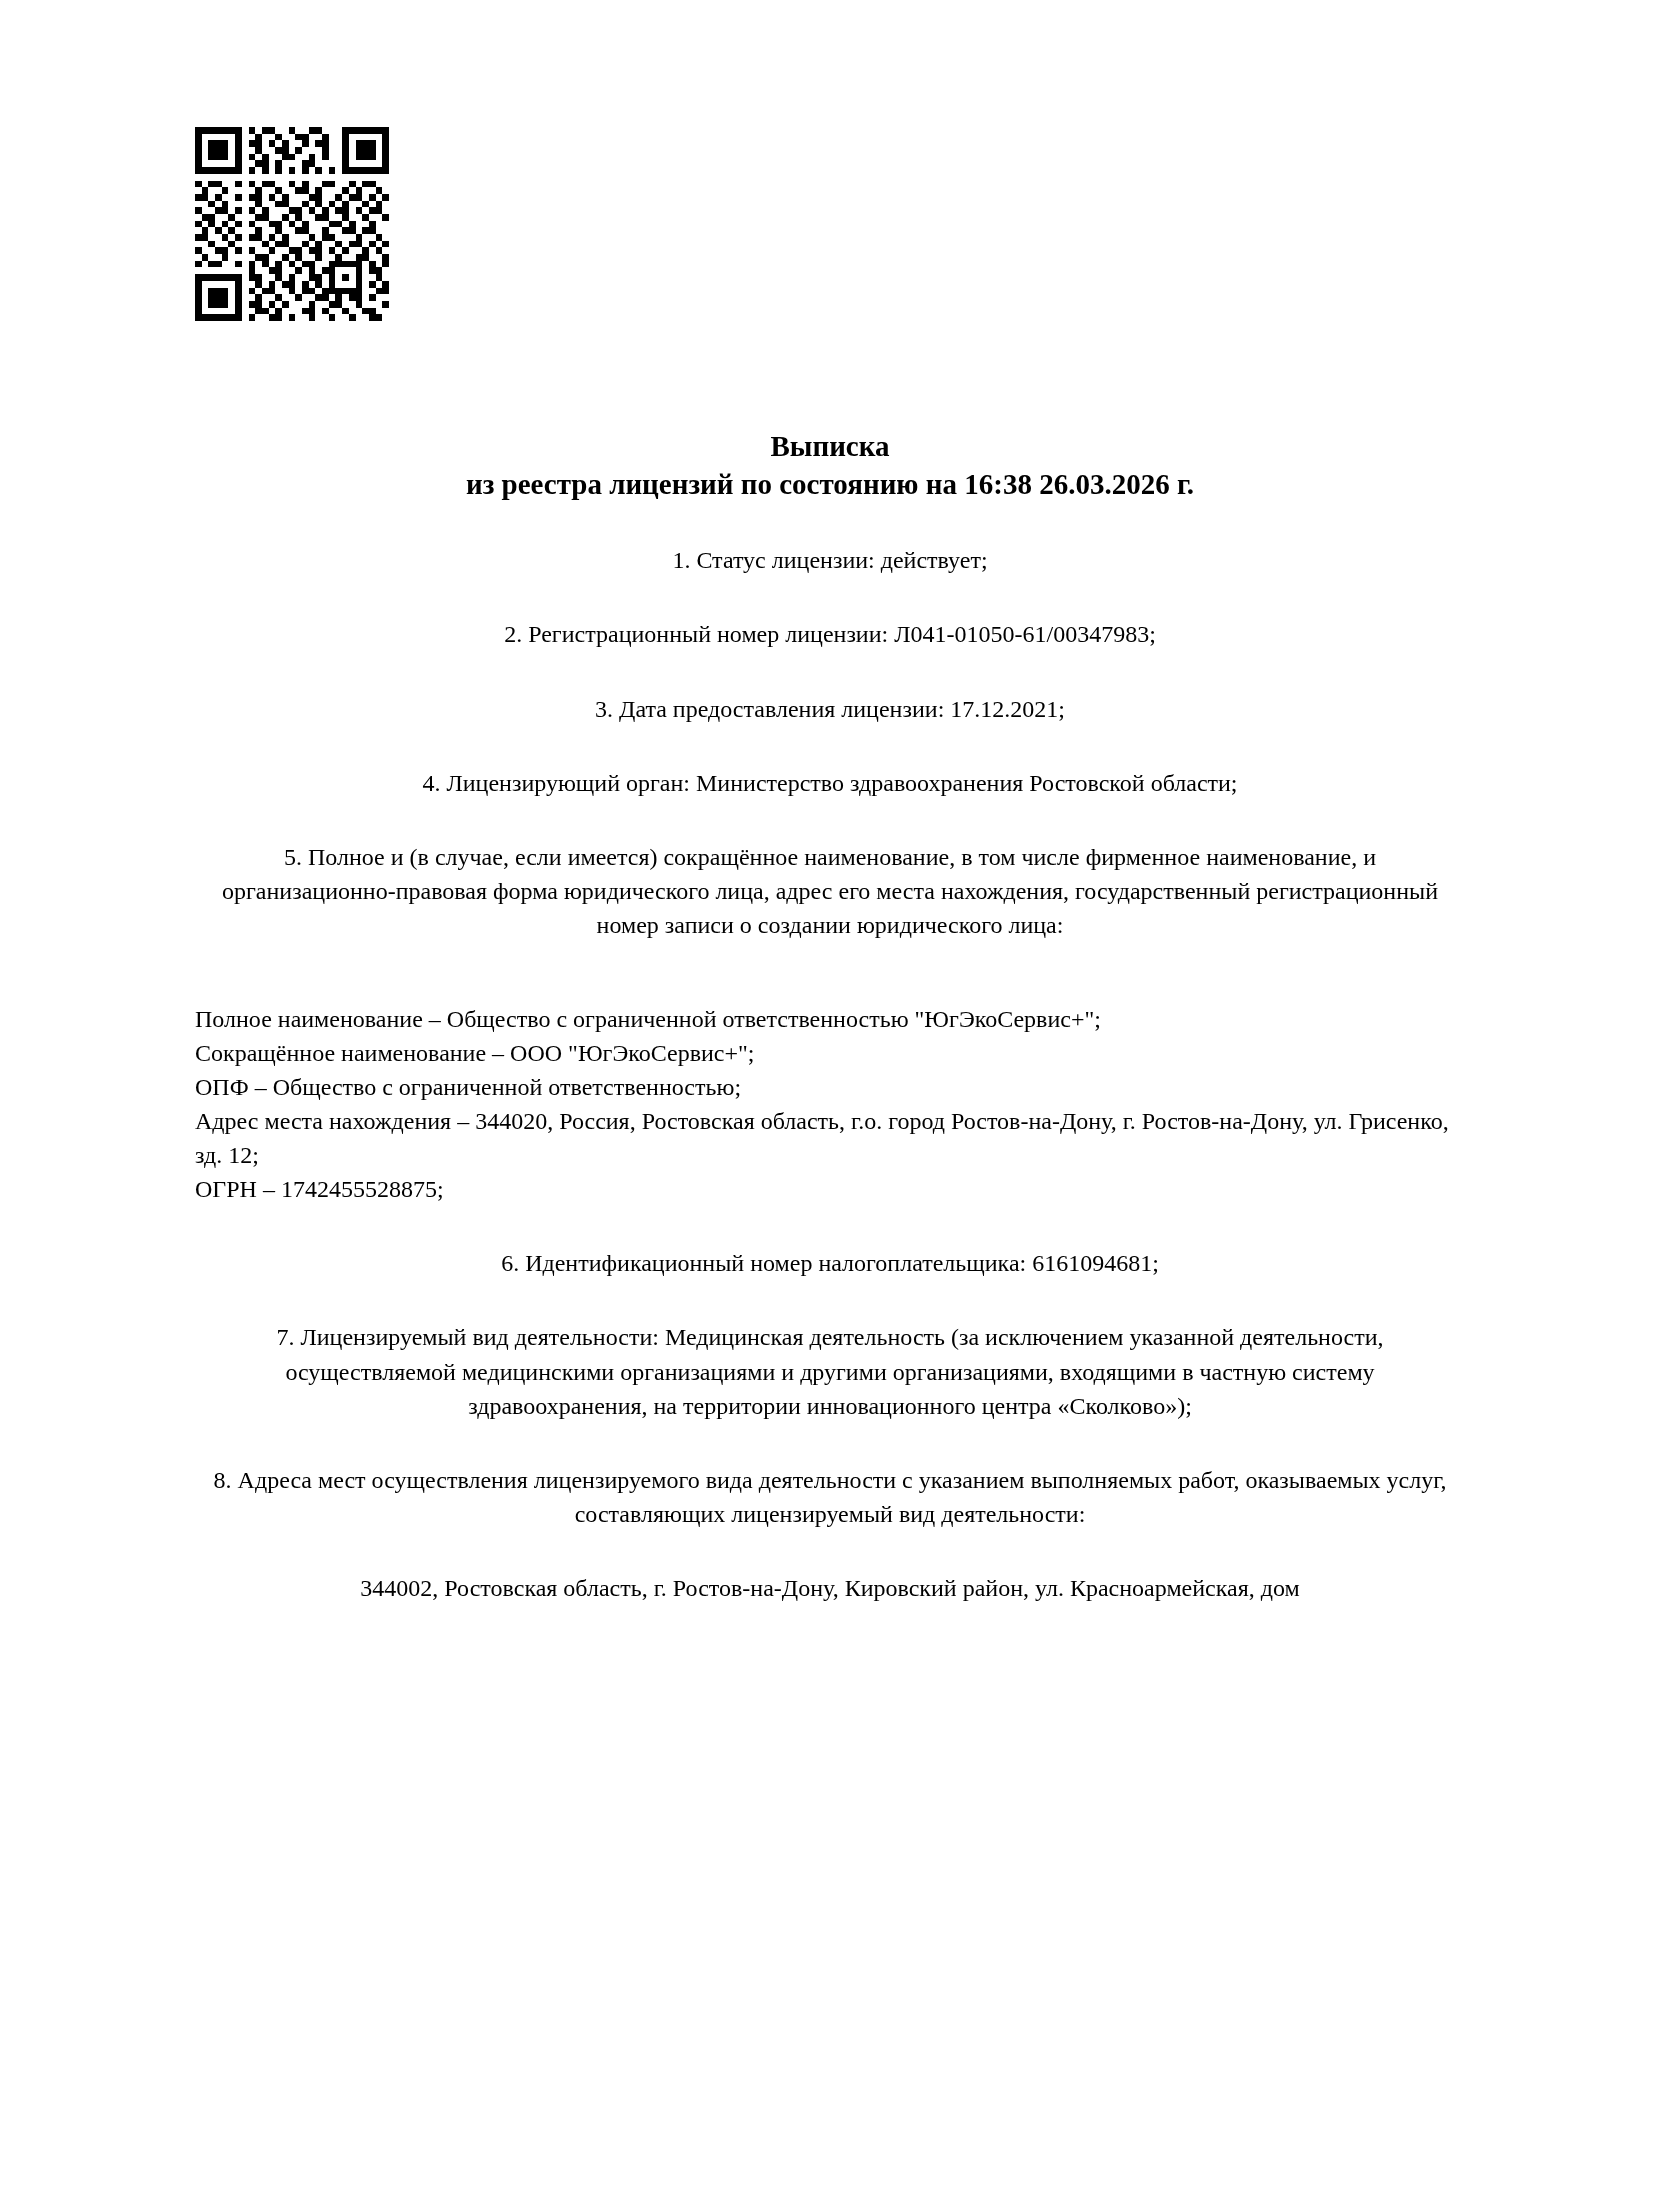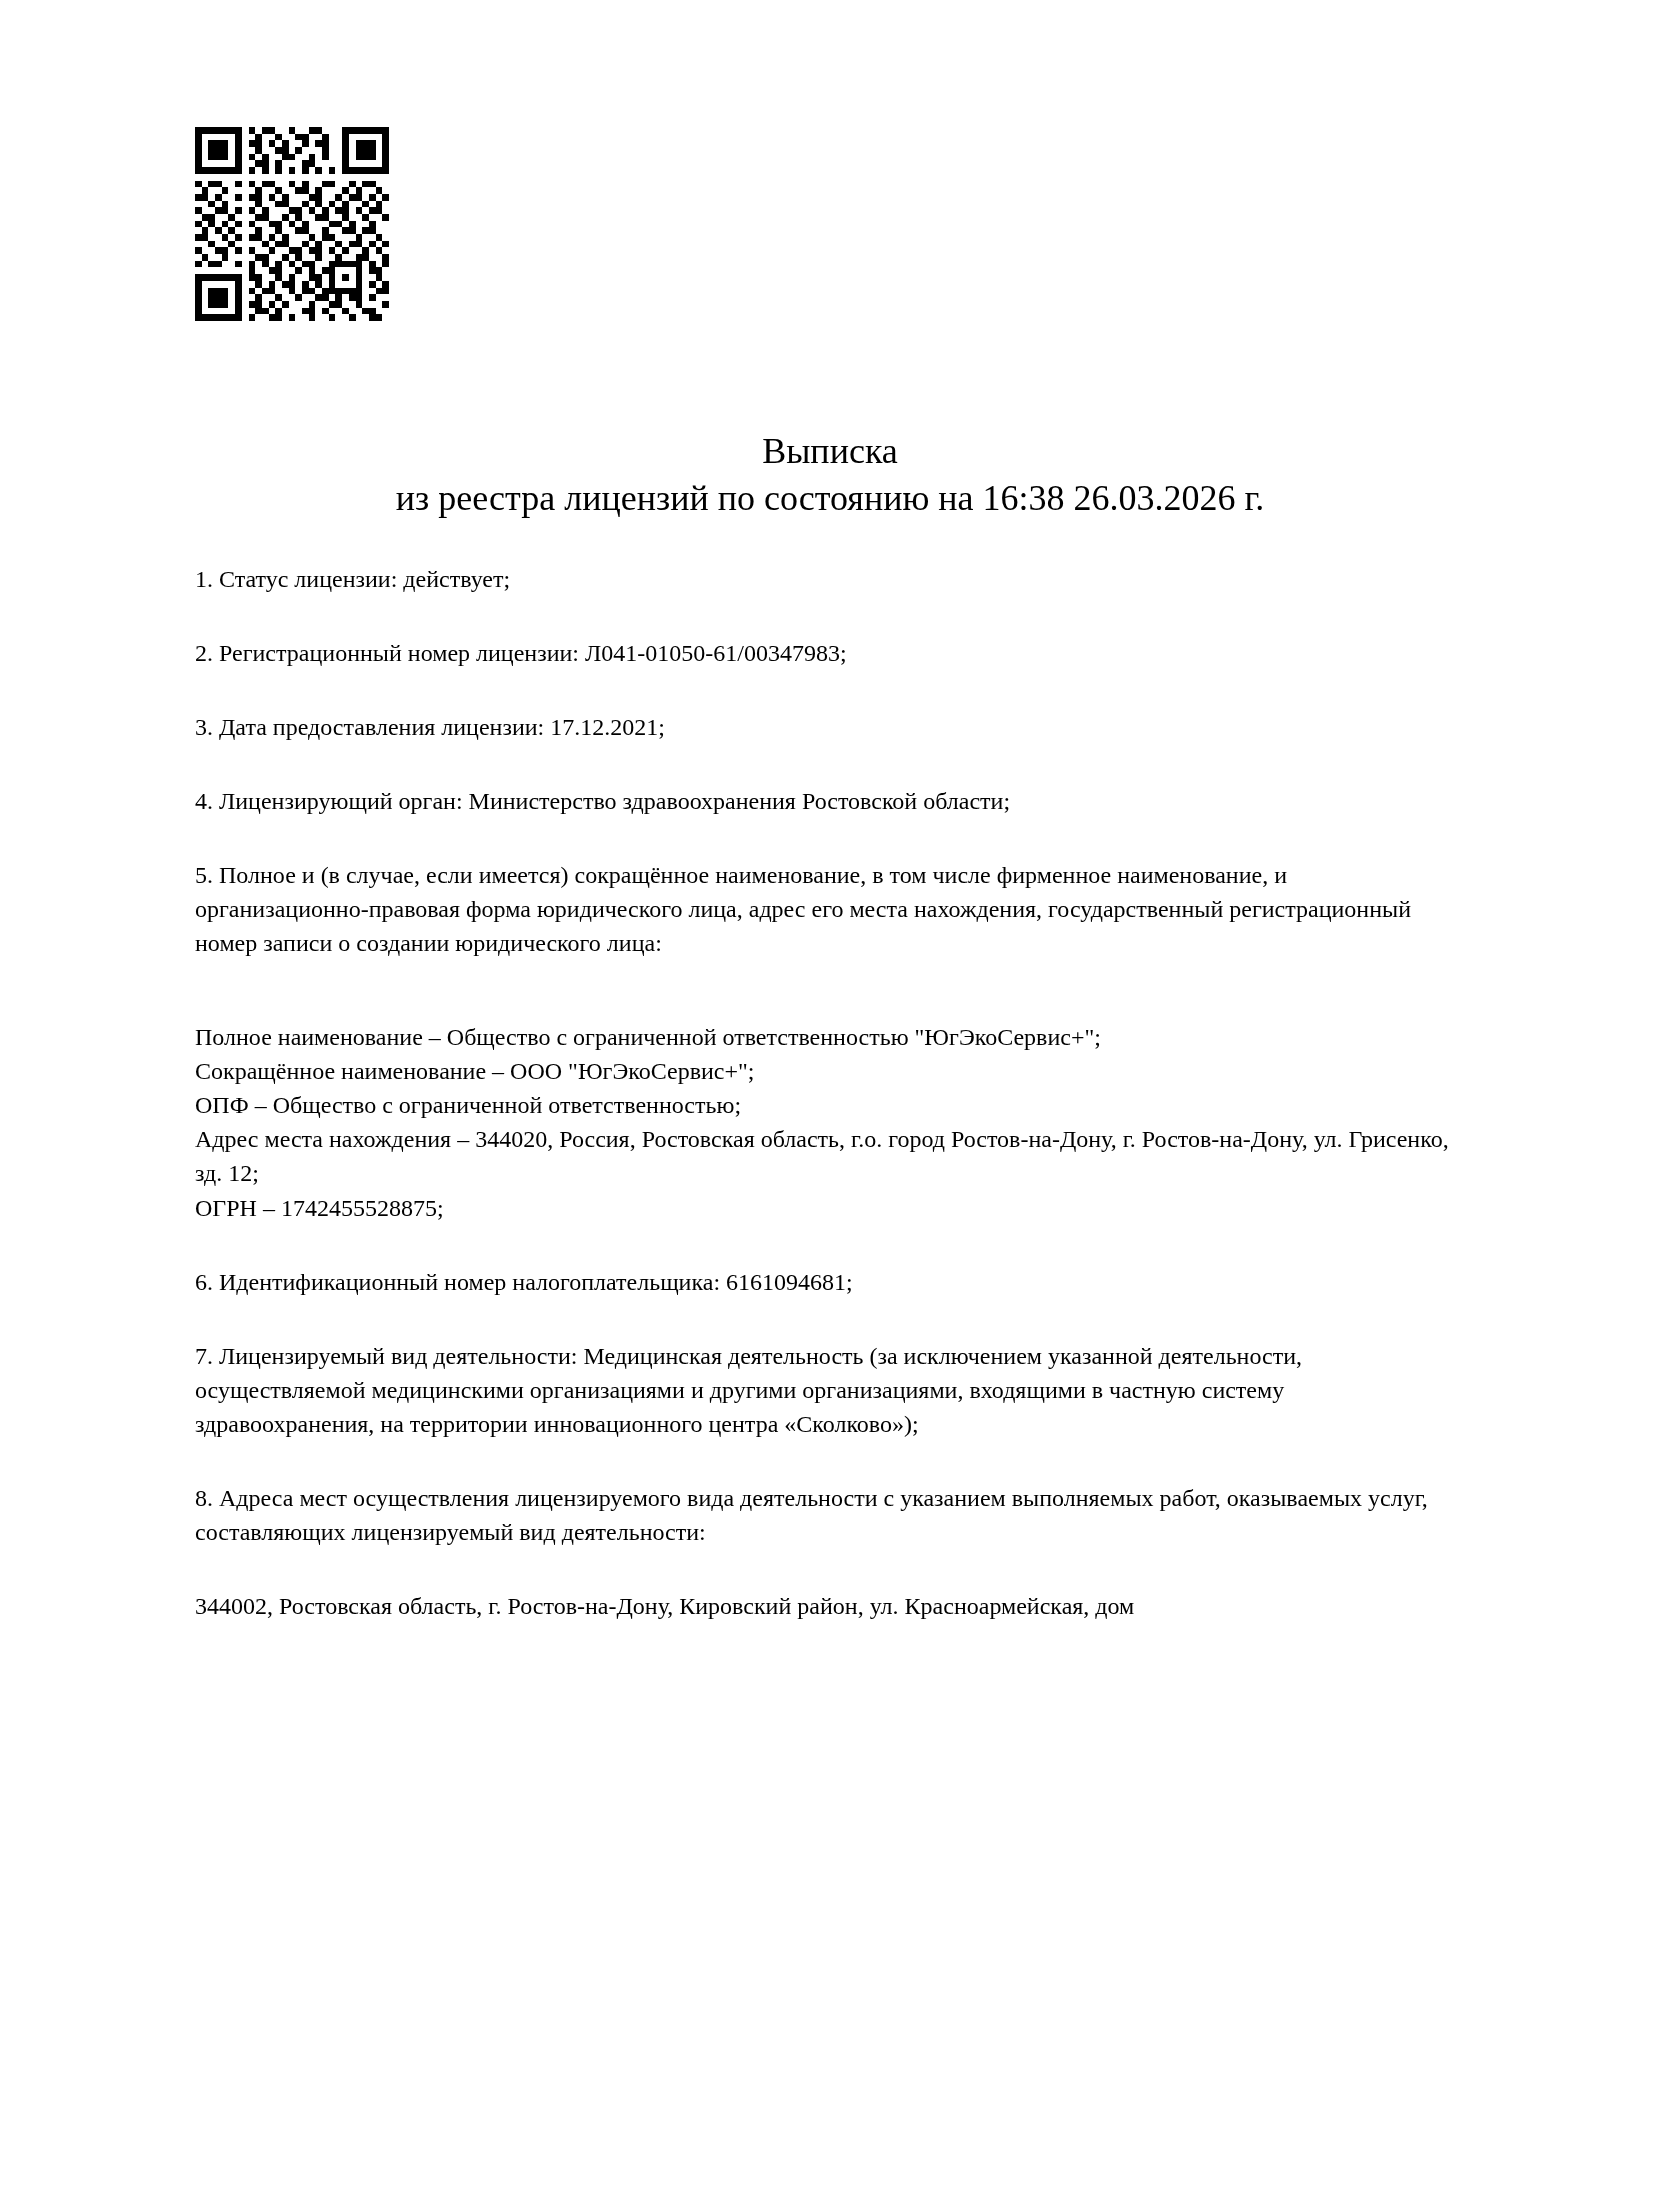--- a/index.html
+++ b/index.html
@@ -38,40 +38,40 @@
   }
   
   .content {
     position: absolute;
     left: 195px;
     top: 428px;
     width: 1270px;
   }
   .doc-title {
     text-align: center;
-    font-weight: normal;
-    font-size: 36px;
+    font-weight: bold;
+    font-size: 29px;
     line-height: 1.30;
     margin: 0;
   }
   .doc-title .line2 {
     display: block;
     white-space: nowrap;
   }
   .subtitle {
     text-align: right;
     font-size: 21.4px;
     line-height: 1.3;
     margin-top: 52px;
   }
   .para {
     font-size: 24px;
     line-height: 1.42;
     margin-top: 40px;
-    text-align: left;
+    text-align: center;
     font-family: Liberation Serif, serif;
   }
   .block-lines {
     font-size: 24px;
     line-height: 1.42;
     margin-top: 60px;
   }
   .block-lines div {
     margin: 0;
   }

